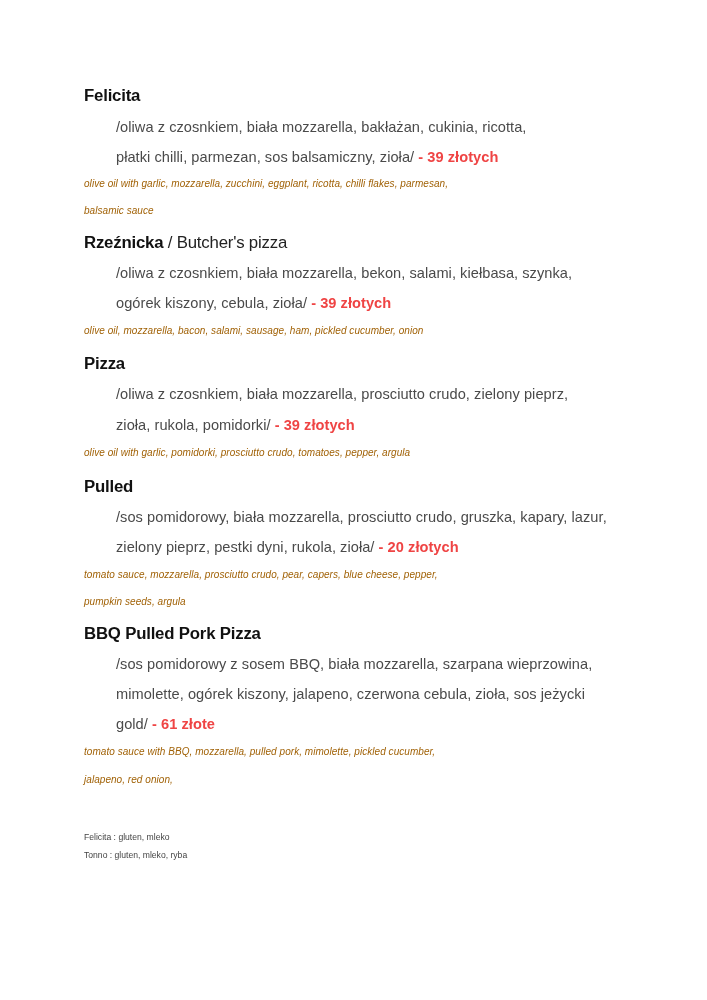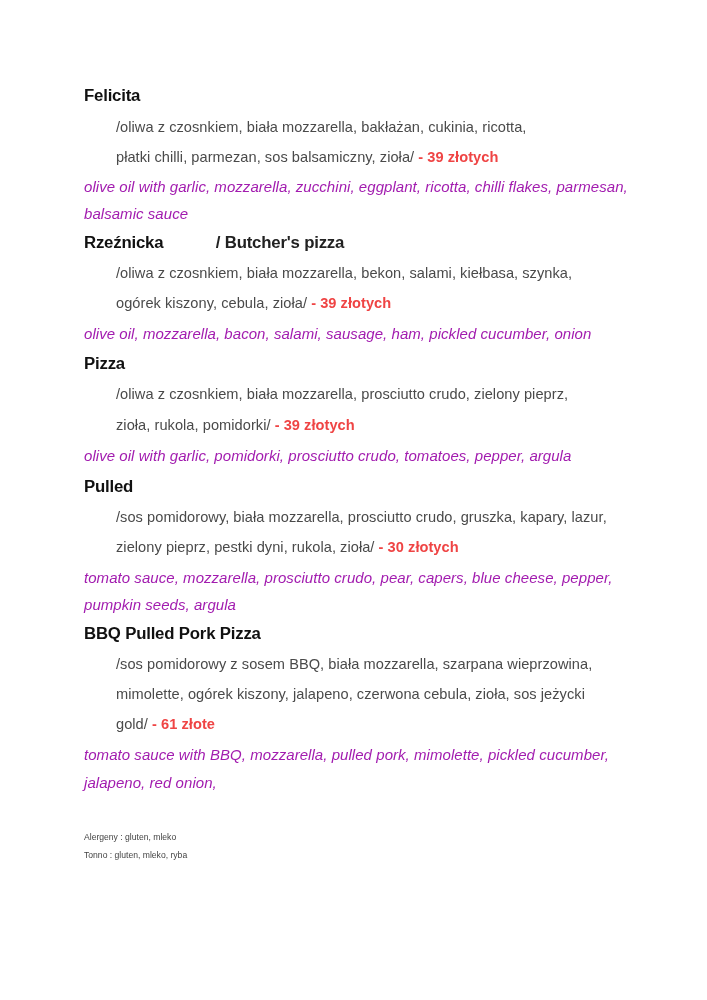--- a/index.html
+++ b/index.html
@@ -1,24 +1,24 @@
 <!DOCTYPE html>
 <html><head>
 <meta charset="utf-8">
 <style>
   html, body { margin: 0; padding: 0; background: #ffffff; }
   body { width: 707px; height: 1000px; position: relative; overflow: hidden;
          font-family: "Liberation Sans", "DejaVu Sans", sans-serif; color: #3a3a3a; }
   .page { position: absolute; left: 84px; top: 0; width: 600px; }
   .line { position: absolute; left: 0; white-space: nowrap; font-size: 14.6px; letter-spacing: 0.05px; }
   .title { font-size: 16.8px; font-weight: bold; color: #111111; letter-spacing: -0.2px; }
-  .title .sub { font-weight: bold; color: #222222; margin-left: 48px; }
+  .title .sub { font-weight: normal; color: #222222; }
   .pl { color: #4a4a4a; margin-left: 32px; }
   .price { font-weight: bold; color: #ef4444; }
-  .en { font-style: italic; color: #a21caf; font-size: 15px; }
+  .en { font-style: italic; color: #a16207; font-size: 10px; }
   .foot { position: absolute; left: 0; font-size: 8.6px; color: #444444; white-space: nowrap; }
 </style>
 </head>
 <body>
 
 <div class="page">
 
   <div class="line title" style="top:86px"><span>Felicita</span></div>
   <div class="line pl" style="top:119px">/oliwa z czosnkiem, biała mozzarella, bakłażan, cukinia, ricotta,</div>
   <div class="line pl" style="top:149px"><span>płatki chilli, parmezan, sos balsamiczny, zioła/ </span><span class="price">- 39 złotych</span></div>
@@ -30,26 +30,26 @@
   <div class="line pl" style="top:295px"><span>ogórek kiszony, cebula, zioła/ </span><span class="price">- 39 złotych</span></div>
   <div class="line en" style="top:325px">olive oil, mozzarella, bacon, salami, sausage, ham, pickled cucumber, onion</div>
 
   <div class="line title" style="top:354px"><span>Pizza</span></div>
   <div class="line pl" style="top:386px"> /oliwa z czosnkiem, biała mozzarella, prosciutto crudo, zielony pieprz,</div>
   <div class="line pl" style="top:417px"><span>zioła, rukola, pomidorki/ </span><span class="price">- 39 złotych</span></div>
   <div class="line en" style="top:447px">olive oil with garlic, pomidorki, prosciutto crudo, tomatoes, pepper, argula</div>
 
   <div class="line title" style="top:477px"><span>Pulled</span></div>
   <div class="line pl" style="top:509px">/sos pomidorowy, biała mozzarella, prosciutto crudo, gruszka, kapary, lazur,</div>
-  <div class="line pl" style="top:539px"><span>zielony pieprz, pestki dyni, rukola, zioła/ </span><span class="price">- 30 złotych</span></div>
+  <div class="line pl" style="top:539px"><span>zielony pieprz, pestki dyni, rukola, zioła/ </span><span class="price">- 20 złotych</span></div>
   <div class="line en" style="top:569px">tomato sauce, mozzarella, prosciutto crudo, pear, capers, blue cheese, pepper,</div>
   <div class="line en" style="top:596px">pumpkin seeds, argula</div>
 
   <div class="line title" style="top:624px"><span>BBQ Pulled Pork Pizza</span></div>
   <div class="line pl" style="top:656px">/sos pomidorowy z sosem BBQ, biała mozzarella, szarpana wieprzowina,</div>
   <div class="line pl" style="top:686px">mimolette, ogórek kiszony, jalapeno, czerwona cebula, zioła, sos jeżycki</div>
   <div class="line pl" style="top:716px"><span>gold/ </span><span class="price">- 61 złote</span></div>
   <div class="line en" style="top:746px">tomato sauce with BBQ, mozzarella, pulled pork, mimolette, pickled cucumber,</div>
   <div class="line en" style="top:774px">jalapeno, red onion,</div>
 
-  <div class="foot" style="top:832px">Alergeny : gluten, mleko</div>
+  <div class="foot" style="top:832px">Felicita : gluten, mleko</div>
   <div class="foot" style="top:850px">Tonno : gluten, mleko, ryba</div>
 </div>
 
 </body></html>

